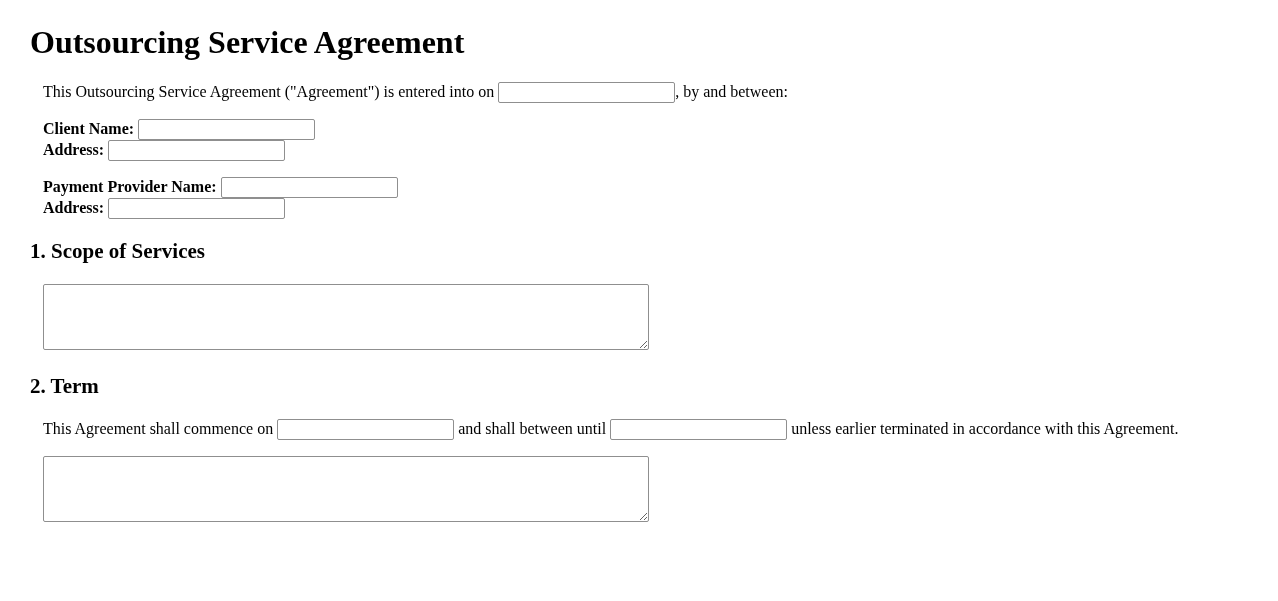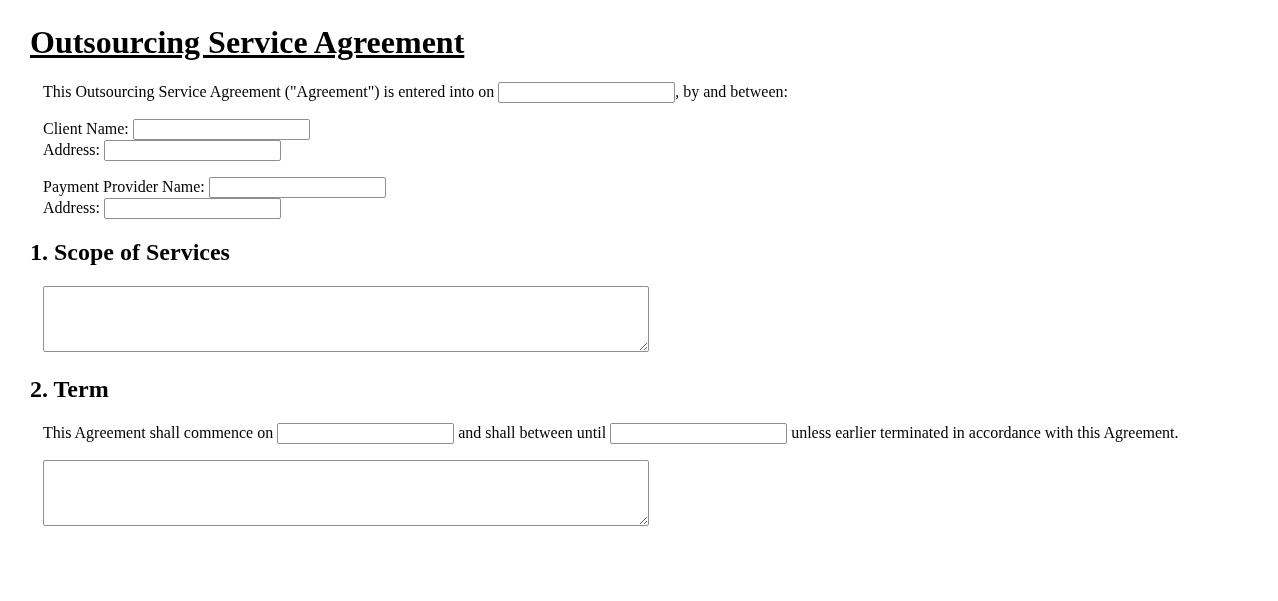--- a/index.html
+++ b/index.html
@@ -10,24 +10,23 @@
   body {
     margin: 0 30px;
     font-family: "Liberation Serif", "DejaVu Serif", serif;
     font-size: 16px;
     line-height: normal;
   }
   h1 {
     font-size: 32px;
     font-weight: bold;
     margin: 24px 0 21px 0;
-    text-decoration: underline;
   }
   h2 {
-    font-size: 24px;
+    font-size: 21px;
     font-weight: bold;
     margin: 20px 0;
   }
   p {
     margin: 16px 13px;
   }
   input[type="text"] {
     width: 171px;
     height: 17px;
     padding: 1px 2px;
@@ -43,21 +42,21 @@
     height: 60px;
     padding: 2px;
     border: 1px solid #8f8f8f;
     border-radius: 2px;
     background: #ffffff;
     font: 13.3px "Liberation Sans", sans-serif;
     resize: both;
     margin: 0;
     display: inline-block;
   }
-  strong { font-weight: normal; }
+  strong { font-weight: bold; }
 </style>
 </head>
 <body>
 
 <main>
 
   <h1>Outsourcing Service Agreement</h1>
 
   <p><span>This Outsourcing Service Agreement ("Agreement") is entered into on</span>
     <input type="text" value="" style=""><span>, by and between:</span></p>

